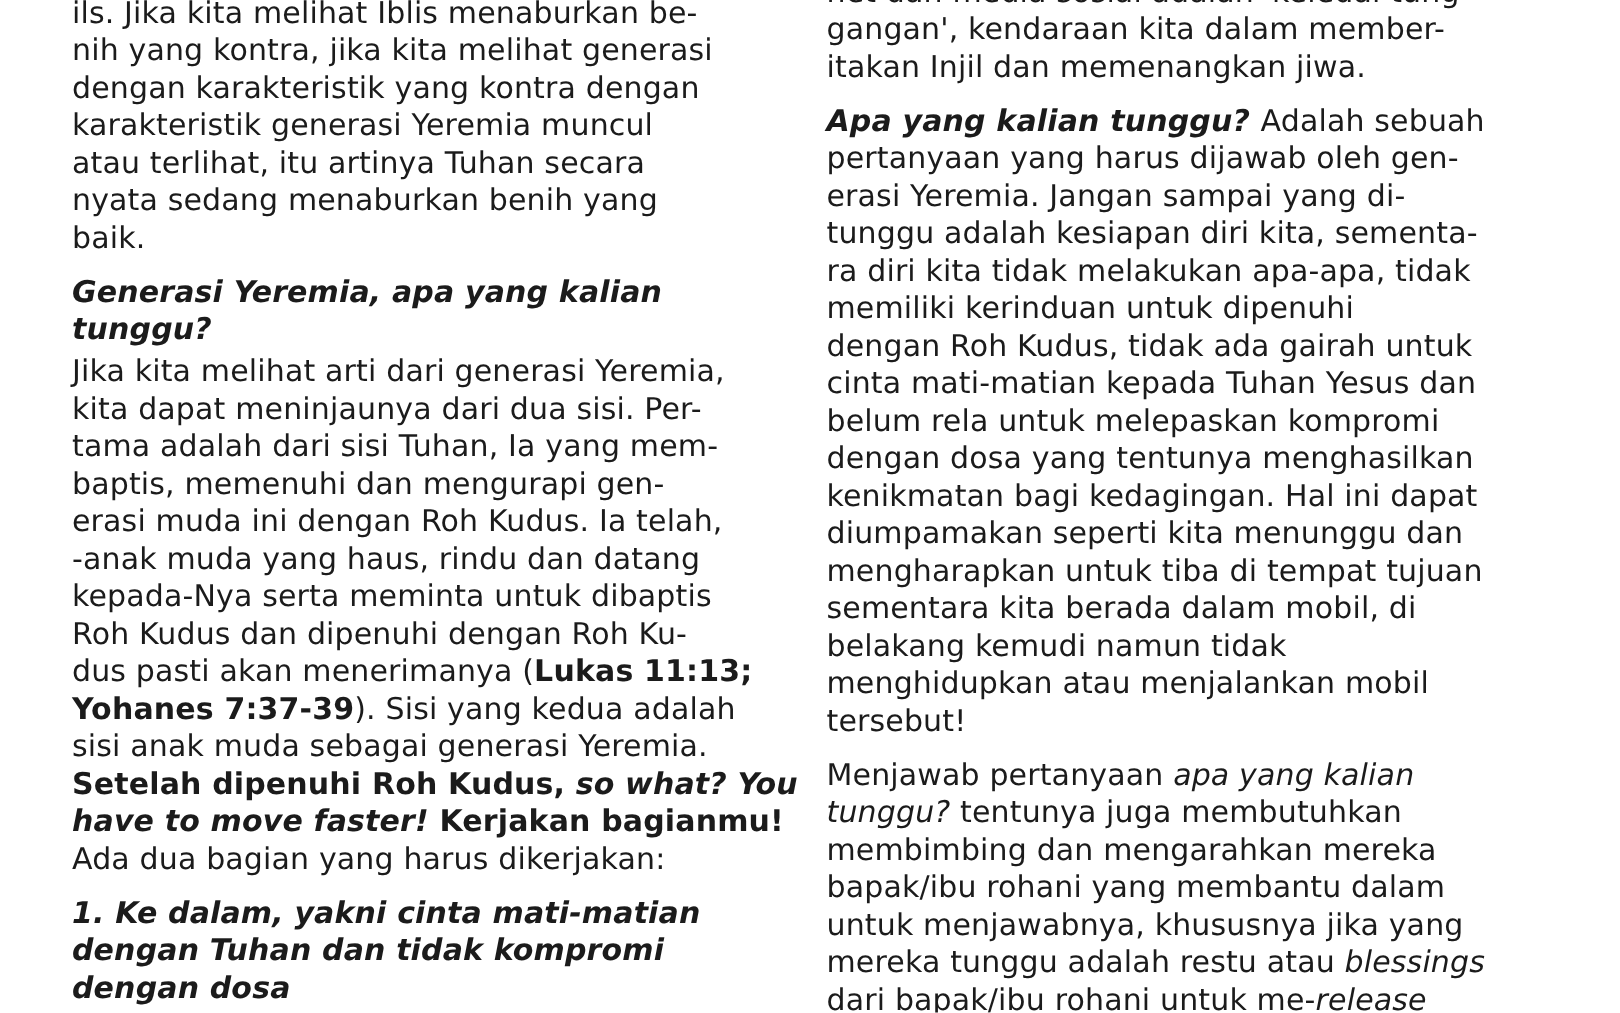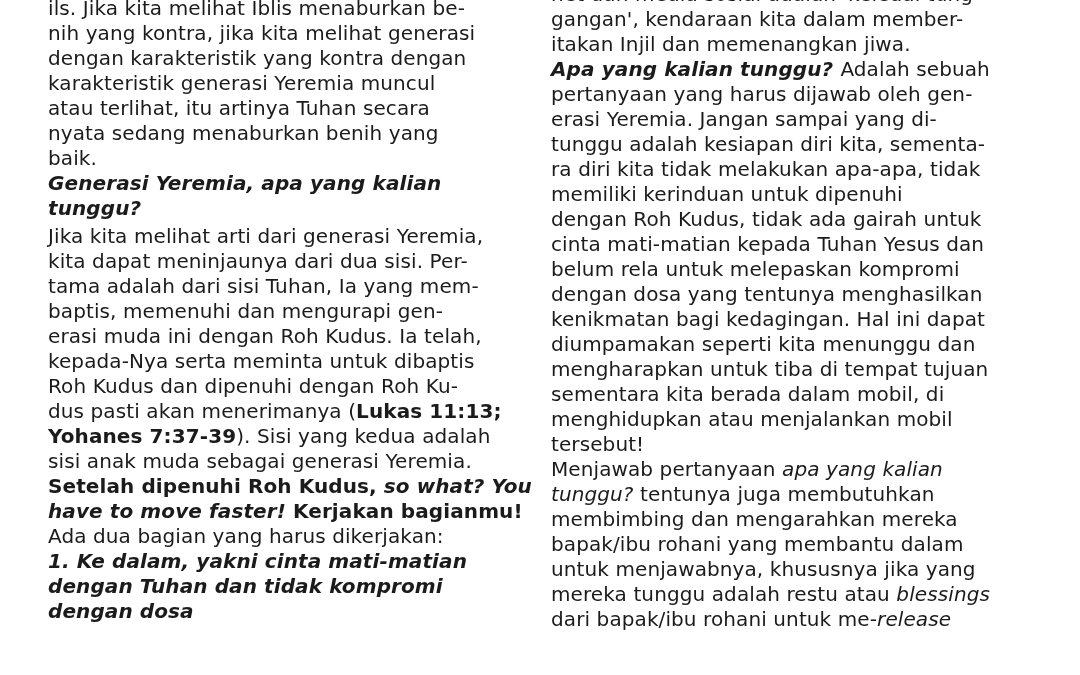--- a/index.html
+++ b/index.html
@@ -22,21 +22,21 @@
   }
   .col {
     position: absolute;
     font-size: 20px;
     line-height: 25px;
     color: #1b1b1b;
     letter-spacing: 0.1px;
   }
   .col-left  { left: 48px;  top: -4px;  width: 492px; }
   .col-right { left: 551px; top: -18px; width: 488px; }
-  .block + .block { margin-top: 0; }
+  .block + .block { margin-top: 11px; }
   .block.heading + .block { margin-top: 3px; }
   .heading { font-weight: bold; font-style: italic; }
   .line { white-space: nowrap; }
   .b  { font-weight: bold; }
   .i  { font-style: italic; }
   .bi { font-weight: bold; font-style: italic; }
 </style>
 </head>
 <body>
 
@@ -54,20 +54,21 @@
       <div class="block heading">
         <div class="line"><span>Generasi Yeremia, apa yang kalian</span></div>
         <div class="line"><span>tunggu?</span></div>
       </div>
       <div class="block">
         <div class="line"><span>Jika kita melihat arti dari generasi Yeremia,</span></div>
         <div class="line"><span>kita dapat meninjaunya dari dua sisi. Per-</span></div>
         <div class="line"><span>tama adalah dari sisi Tuhan, Ia yang mem-</span></div>
         <div class="line"><span>baptis, memenuhi dan mengurapi gen-</span></div>
         <div class="line"><span>erasi muda ini dengan Roh Kudus. Ia telah,</span></div>
+        <div class="line"><span>-anak muda yang haus, rindu dan datang</span></div>
         <div class="line"><span>kepada-Nya serta meminta untuk dibaptis</span></div>
         <div class="line"><span>Roh Kudus dan dipenuhi dengan Roh Ku-</span></div>
         <div class="line"><span>dus pasti akan menerimanya (</span><span class="b">Lukas 11:13;</span></div>
         <div class="line"><span class="b">Yohanes 7:37-39</span><span>). Sisi yang kedua adalah</span></div>
         <div class="line"><span>sisi anak muda sebagai generasi Yeremia.</span></div>
         <div class="line"><span class="b">Setelah dipenuhi Roh Kudus, </span><span class="bi">so what? You</span></div>
         <div class="line"><span class="bi">have to move faster! </span><span class="b">Kerjakan bagianmu!</span></div>
         <div class="line"><span>Ada dua bagian yang harus dikerjakan:</span></div>
       </div>
       <div class="block heading">
@@ -90,20 +91,21 @@
         <div class="line"><span>ra diri kita tidak melakukan apa-apa, tidak</span></div>
         <div class="line"><span>memiliki kerinduan untuk dipenuhi</span></div>
         <div class="line"><span>dengan Roh Kudus, tidak ada gairah untuk</span></div>
         <div class="line"><span>cinta mati-matian kepada Tuhan Yesus dan</span></div>
         <div class="line"><span>belum rela untuk melepaskan kompromi</span></div>
         <div class="line"><span>dengan dosa yang tentunya menghasilkan</span></div>
         <div class="line"><span>kenikmatan bagi kedagingan. Hal ini dapat</span></div>
         <div class="line"><span>diumpamakan seperti kita menunggu dan</span></div>
         <div class="line"><span>mengharapkan untuk tiba di tempat tujuan</span></div>
         <div class="line"><span>sementara kita berada dalam mobil, di</span></div>
+        <div class="line"><span>belakang kemudi namun tidak</span></div>
         <div class="line"><span>menghidupkan atau menjalankan mobil</span></div>
         <div class="line"><span>tersebut!</span></div>
       </div>
       <div class="block">
         <div class="line"><span>Menjawab pertanyaan </span><span class="i">apa yang kalian</span></div>
         <div class="line"><span class="i">tunggu? </span><span>tentunya juga membutuhkan</span></div>
         <div class="line"><span>membimbing dan mengarahkan mereka</span></div>
         <div class="line"><span>bapak/ibu rohani yang membantu dalam</span></div>
         <div class="line"><span>untuk menjawabnya, khususnya jika yang</span></div>
         <div class="line"><span>mereka tunggu adalah restu atau </span><span class="i">blessings</span></div>

